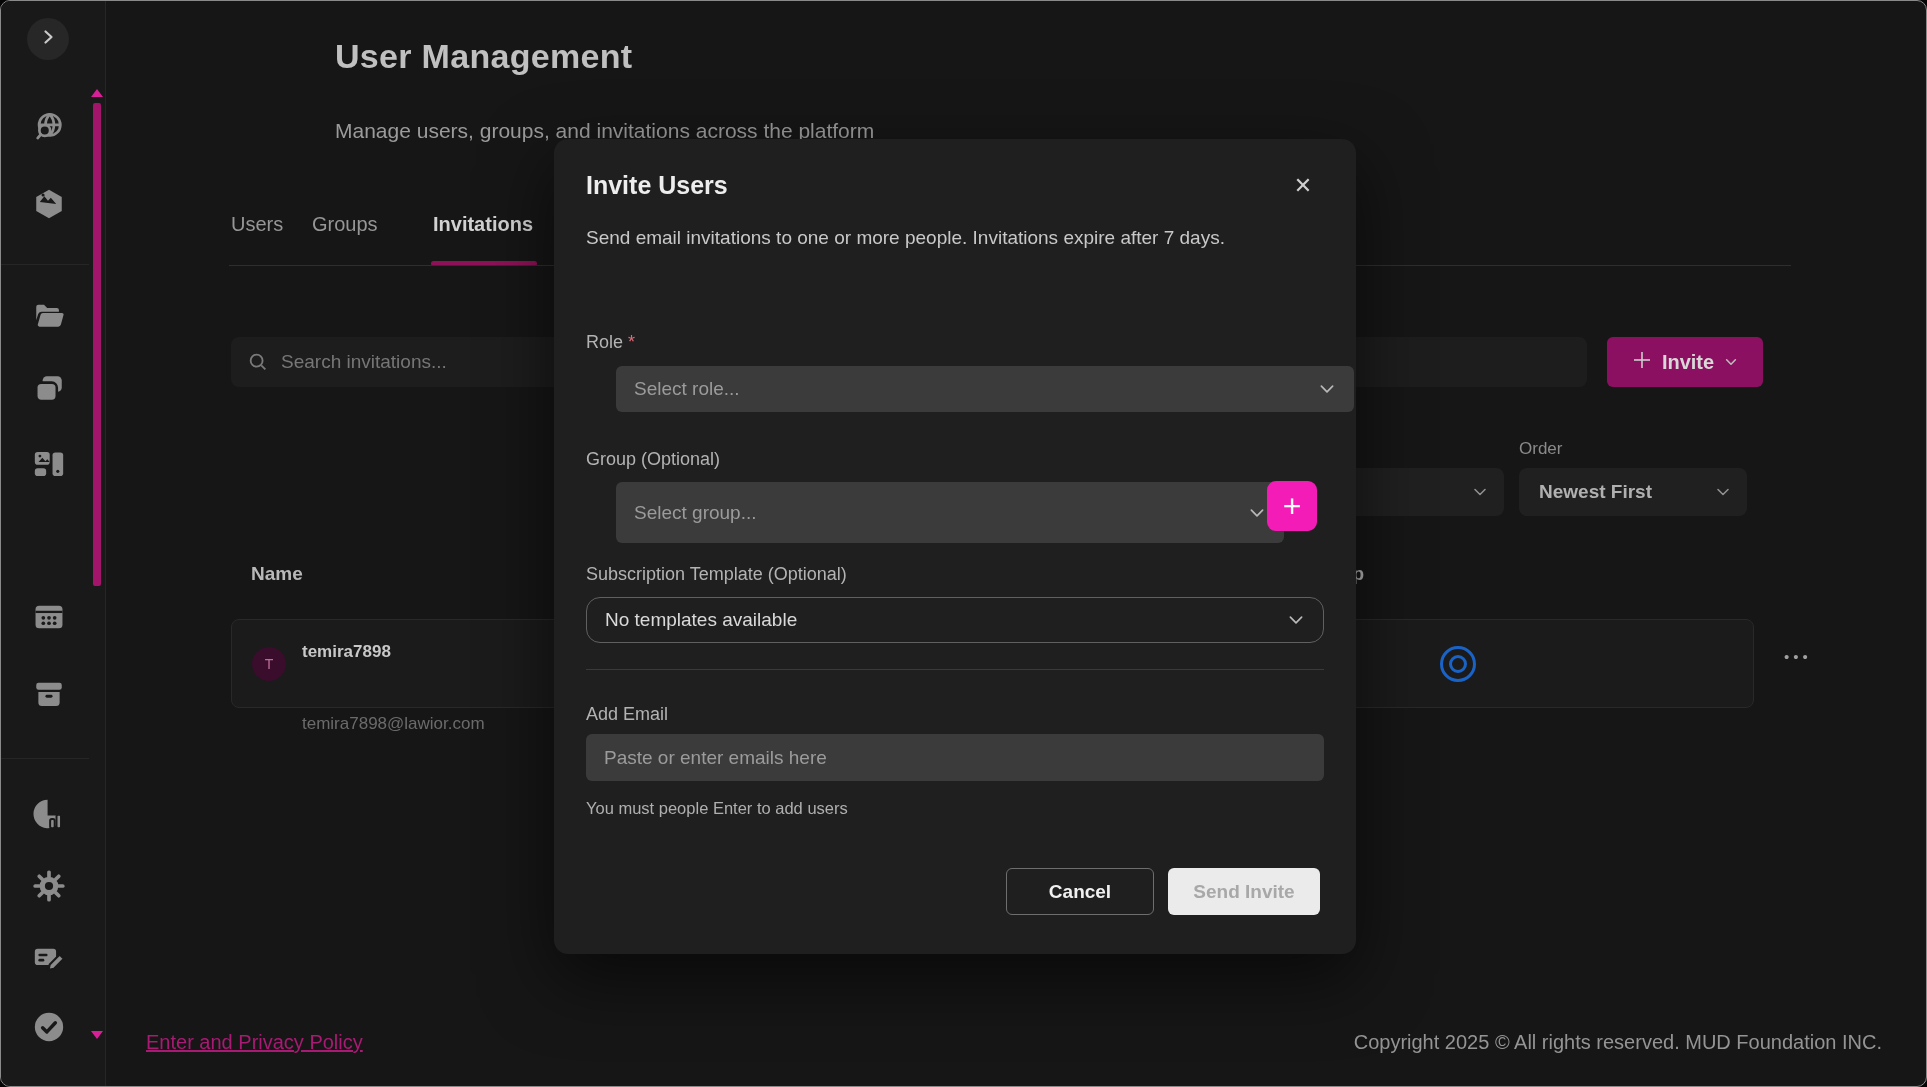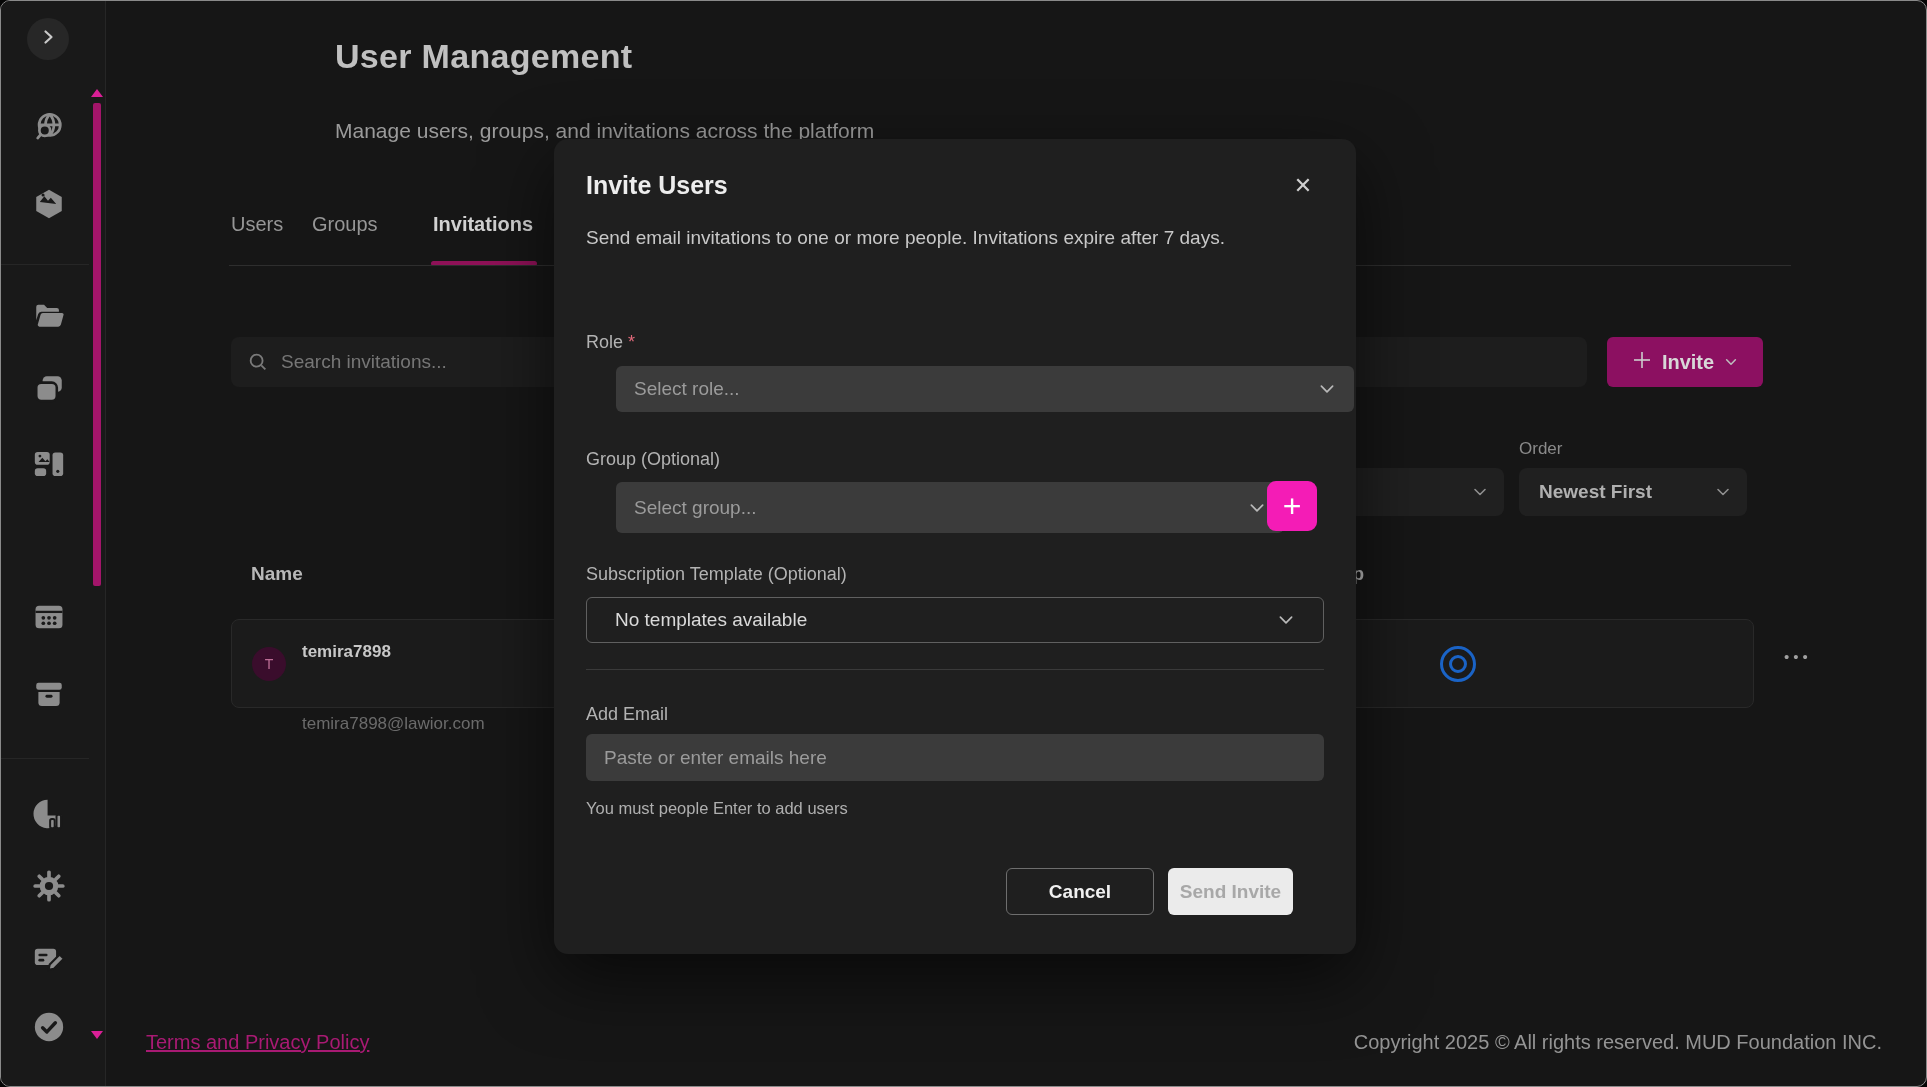--- a/index.html
+++ b/index.html
@@ -83,49 +83,49 @@
   .modal-desc { margin-top:24px; width:700px; font-size:19px; line-height:1.45; color:#c8c8c8; }
   .fld-label { font-size:18px; color:#b3b3b3; }
   .req { color:#e0697a; margin-left:5px; }
   .sel {
     height:46px; background:#3b3b3b; border-radius:6px; display:flex; align-items:center;
     justify-content:space-between; padding:0 18px; font-size:19px; color:#9b9b9b; cursor:pointer;margin-left:30px;
   }
   .lbl-role { position:absolute; left:32px; top:193px; }
   .sel-role { position:absolute; left:32px; top:227px; width:738px; }
   .lbl-group { position:absolute; left:32px; top:310px; }
-  .sel-group { position:absolute; left:32px; top:343px; width:668px; height:51px; }
+  .sel-group { position:absolute; left:32px; top:343px; width:668px; height:61px; }
   .add-group-btn {
     position:absolute; left:713px; top:342px; width:50px; height:50px;
     background:#f41cb6; border:none; border-radius:9px; color:#ffffff; font-size:32px; font-weight:300;
     line-height:44px; cursor:pointer; font-family:"Liberation Sans",sans-serif;
   }
   .lbl-template { position:absolute; left:32px; top:425px; }
   .sel-template {
     position:absolute; left:32px; top:458px; width:738px; height:46px;
-    background:transparent; border:1px solid #606060; border-radius:6px;
-    display:flex; align-items:center; justify-content:space-between; padding:0 28px;
+    background:transparent; border:1px solid #606060; border-radius:14px;
+    display:flex; align-items:center; justify-content:space-between; padding:0 18px;
     font-size:19px; color:#dadada; cursor:pointer;
   }
   .modal-divider { position:absolute; left:32px; top:530px; width:738px; height:1px; background:#3a3a3a; }
   .lbl-email { position:absolute; left:32px; top:565px; }
   .email-input {
     position:absolute; left:32px; top:595px; width:738px; height:47px;
     background:#3b3b3b; border:none; border-radius:6px; padding:0 18px;
     font-size:19px; color:#d8d8d8; outline:none; font-family:"Liberation Sans",sans-serif;
   }
   .email-input::placeholder { color:#9b9b9b; }
   .email-helper { position:absolute; left:32px; top:660px; font-size:16.5px; color:#afafaf; }
   .btn-cancel {
     position:absolute; left:452px; top:729px; width:148px; height:47px;
     background:#1f1f1f; border:1px solid #6e6e6e; border-radius:6px;
     color:#f0f0f0; font-size:19px; font-weight:bold; cursor:pointer; font-family:"Liberation Sans",sans-serif;
   }
   .btn-send {
-    position:absolute; left:614px; top:729px; width:125px; height:47px;
+    position:absolute; left:614px; top:729px; width:152px; height:47px;
     background:#ebebeb; border:none; border-radius:6px;
     color:#a8a8a8; font-size:19px; font-weight:bold; cursor:default; font-family:"Liberation Sans",sans-serif;
   }
   .chev svg { display:block; }
 </style>
 </head>
 <body>
 
 <div class="window">
 
@@ -335,21 +335,21 @@
     <div class="row-card">
       <div class="avatar">T</div>
       <div class="row-name">temira7898</div>
       <div class="row-email">temira7898@lawior.com</div>
       <div class="ring-badge">
           <div class="inner"></div>
         </div>
       <div class="row-ellipsis">•••</div>
     </div>
 
-    <a class="terms-link">Terms and Privacy Policy</a>
+    <a class="terms-link">Enter and Privacy Policy</a>
     <div class="copyright">Copyright 2025 © All rights reserved. MUD Foundation INC.</div>
   </div>
 
   <div class="modal">
     <div class="modal-title">Invite Users</div>
     <div class="modal-close" style="color:#cfcfcf; font-size:22px;">✕</div>
     <div class="modal-desc">Send email invitations to one or more people. Invitations expire after 7 days.</div>
 
     <div class="fld-label lbl-role">
       <span>Role</span><span class="req">*</span>

